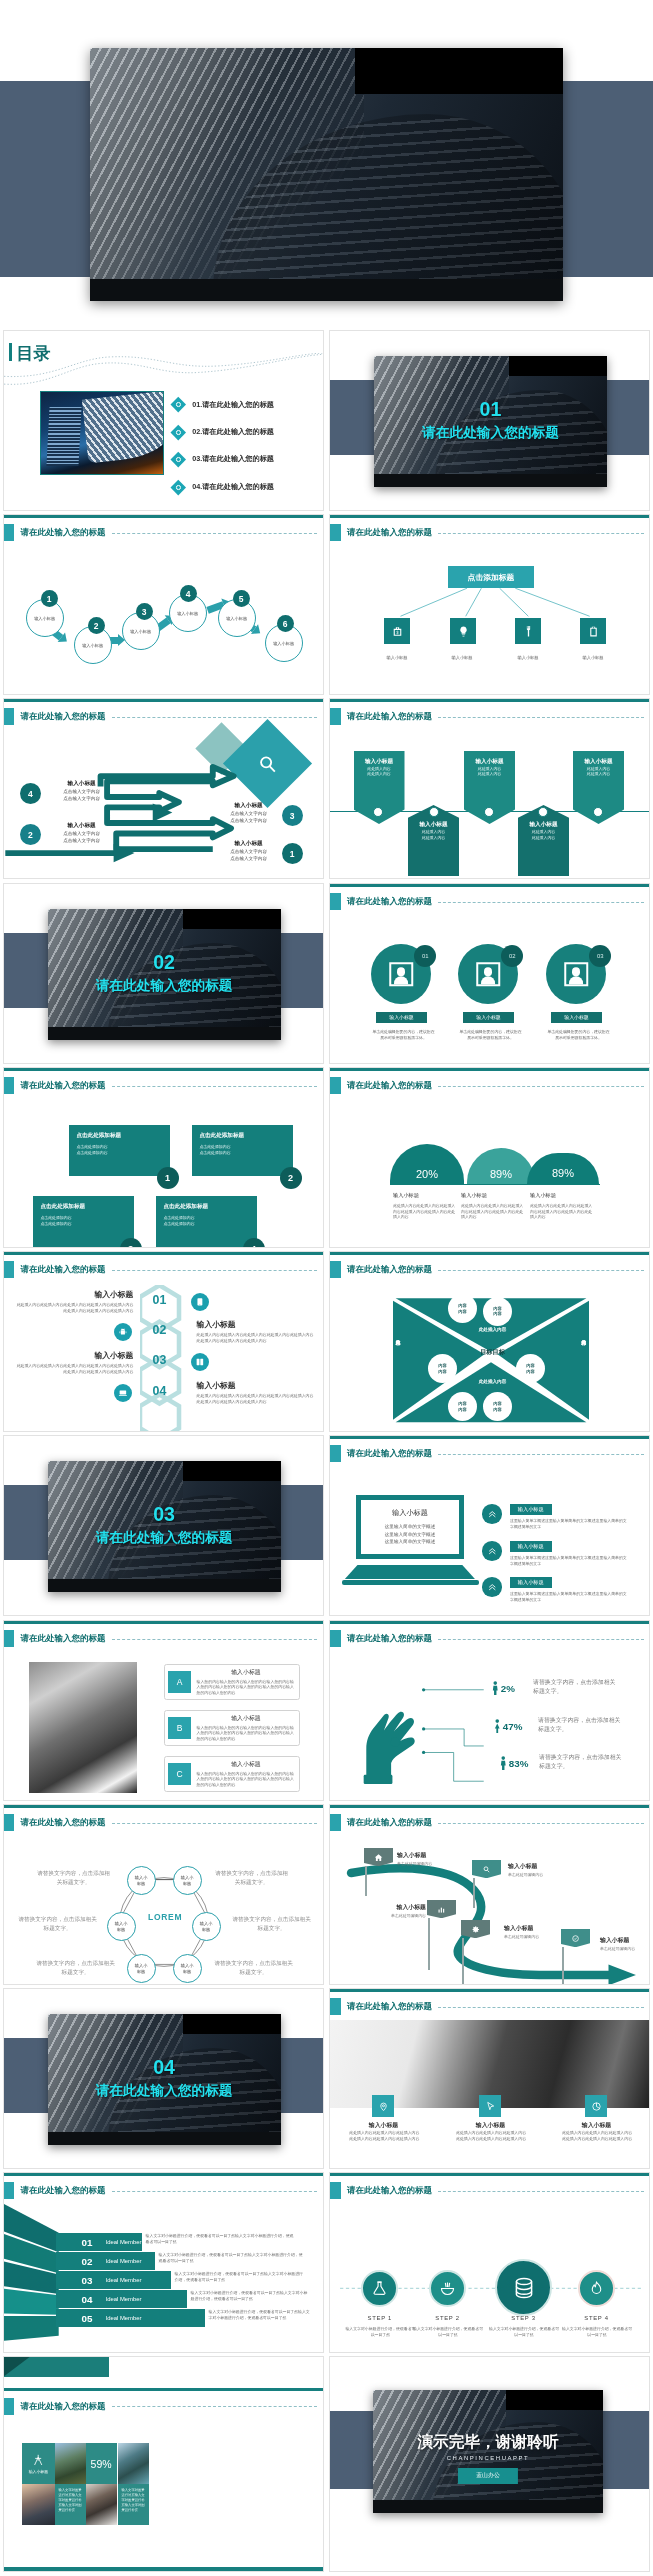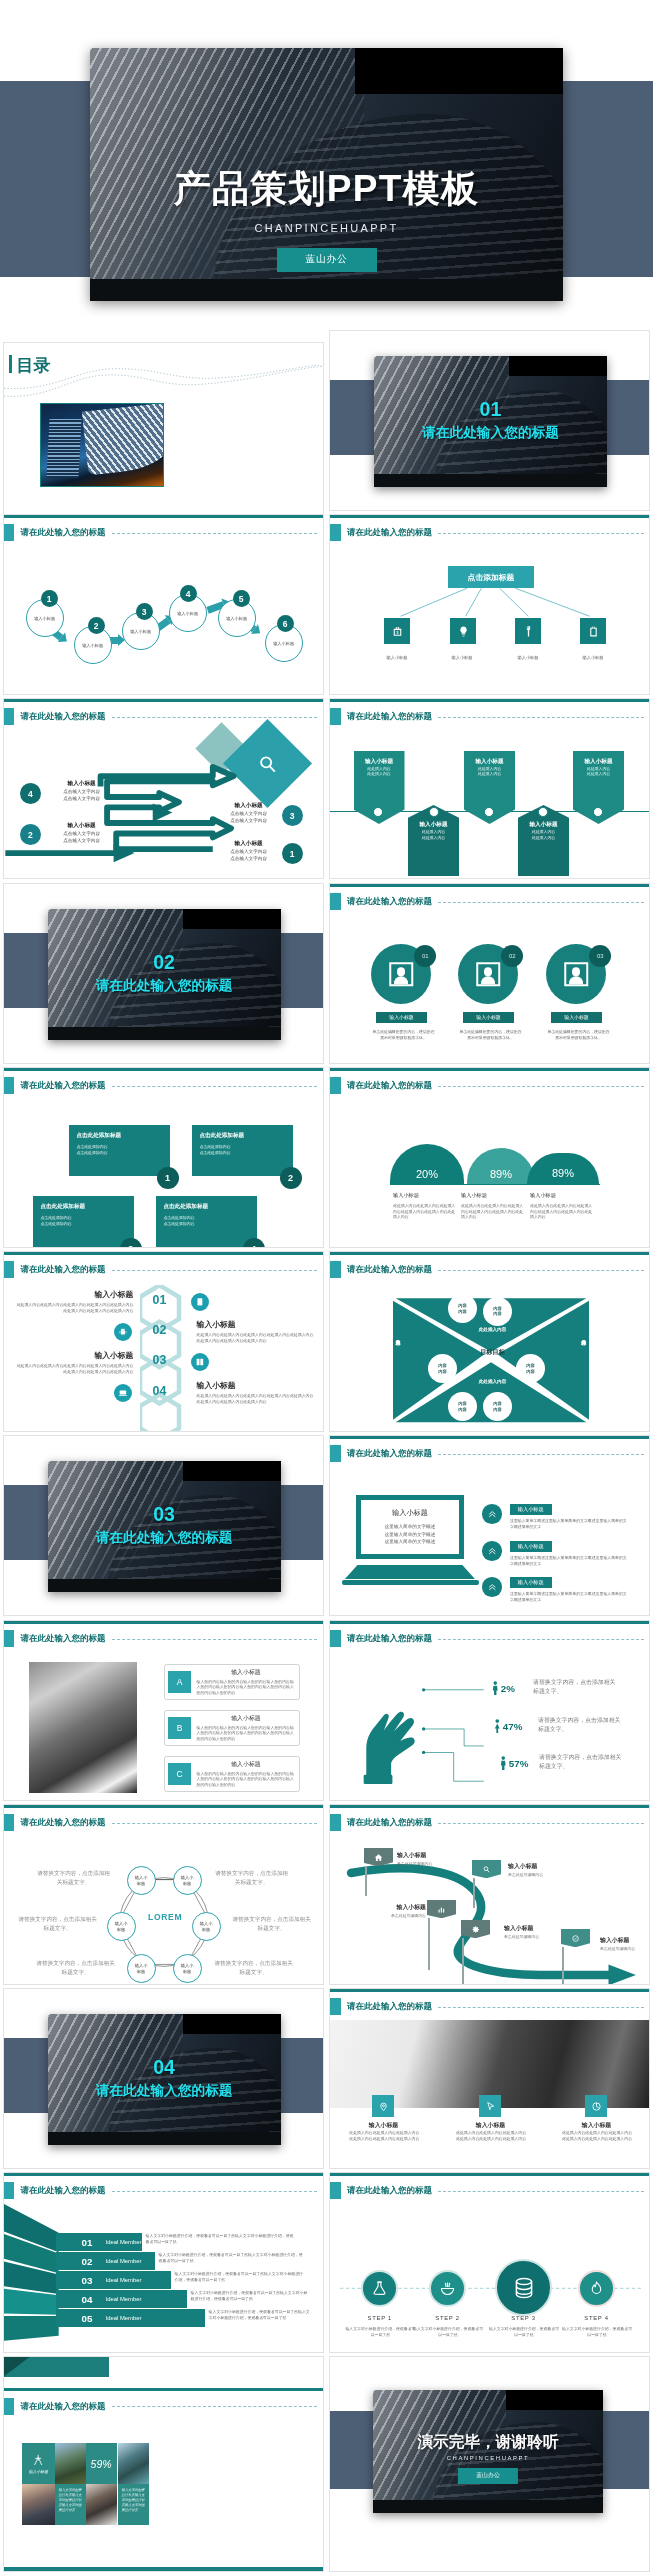--- a/index.html
+++ b/index.html
@@ -185,59 +185,80 @@
   .fn { position:absolute; height:18.3px; background:#147f7c; color:#fff; display:flex; align-items:center; }
   .fn .n { font-size:9.8px; font-weight:bold; margin-left:26px; }
   .fn .t { font-size:5.9px; margin-left:13px; }
 
   
   .stc { position:absolute; border-radius:50%; background:#147f7c; display:flex;
      align-items:center; justify-content:center; color:#fff; }
   .stlbl{ position:absolute; text-align:center; font-size:5.9px; color:#444; letter-spacing:0.7px; }
 
   
-  .mo { position:absolute;font-style:italic; }
+  .mo { position:absolute; }
   
   .cl-band{ position:absolute; left:0; top:54px; width:100%; height:78px; background:#4d5f75; }
   .cl-card{ position:absolute; left:43px; top:33px; width:230px; height:123px; background:#16202b;
      box-shadow:0 2.6px 9.1px rgba(0,0,0,.45); overflow:hidden; }
   .cl-t { position:absolute; left:0; right:0; top:42px; text-align:center; font-size:15.7px;
      font-weight:bold; color:#fff; z-index:3; text-shadow:0.7px 1.3px 2.6px rgba(0,0,0,.6); }
   .cl-s { position:absolute; left:0; right:0; top:65px; text-align:center; font-size:5.9px;
      color:#e5ecf1; letter-spacing:1.6px; z-index:3; }
   .cl-b { position:absolute; left:50%; transform:translateX(-50%); top:78px; background:#178f8f;
      color:#fff; font-size:5.9px; padding:3.3px 18.3px; z-index:3; }
 </style>
 </head>
 <body>
 
 <div class="hero">
   <div class="hero-band"></div>
   <div class="hero-card">
     <div class="bldg"></div>
     <div class="hero-top-black"></div>
     <div class="hero-bot-black"></div>
-    <div class="hero-txt">
-      <div class="hero-title">产品策划PPT模板</div>
-      <div class="hero-sub">CHANPINCEHUAPPT</div>
-      <div class="hero-btn">蓝山办公</div>
-    </div>
   </div>
 </div>
 
 <div class="grid">
 
-<div class="slide col-l" style="top:342px">
+<div class="slide col-l" style="top:330px">
   <div class="toc-bar"></div>
   <div class="toc-h">目录</div>
   <svg class="toc-wave" viewBox="0 0 492 54" preserveAspectRatio="none">
     <path d="M0,48 C70,52 100,20 150,16 C210,11 240,34 300,30 C380,25 440,6 492,2" fill="none" stroke="#88a9b6" stroke-width="1" stroke-dasharray="2,3"></path>
     <path d="M0,36 C80,40 110,8 165,6 C235,3 260,24 330,20 C410,15 450,2 492,0" fill="none" stroke="#88a9b6" stroke-width="1" stroke-dasharray="2,3"></path>
   </svg>
   <div class="toc-img"></div>
+  <div class="toc-items">
+    <div class="toc-row">
+      <div class="toc-dia">
+            <i></i>
+          </div>
+      <div class="toc-lbl">01.请在此处输入您的标题</div>
+    </div>
+    <div class="toc-row">
+      <div class="toc-dia">
+            <i></i>
+          </div>
+      <div class="toc-lbl">02.请在此处输入您的标题</div>
+    </div>
+    <div class="toc-row">
+      <div class="toc-dia">
+            <i></i>
+          </div>
+      <div class="toc-lbl">03.请在此处输入您的标题</div>
+    </div>
+    <div class="toc-row">
+      <div class="toc-dia">
+            <i></i>
+          </div>
+      <div class="toc-lbl">04.请在此处输入您的标题</div>
+    </div>
+  </div>
 </div>
 
 <div class="slide col-r" style="top:330px">
   <div class="sec-band"></div>
   <div class="sec-card">
     <div class="bldg"></div>
     <div class="sec-topblack"></div>
     <div class="sec-botblack"></div>
     <div class="sec-num">01</div>
     <div class="sec-tt">请在此处输入您的标题</div>
@@ -774,21 +795,21 @@
         </svg>
     <div class="pct" style="position:relative;margin-left:1.3px">47%</div>
   </div>
   <div style="position:absolute;left:208px;top:95px;width:85px;font-size:5.9px;color:#7c7c7c;line-height:1.5">请替换文字内容，点击添加相关标题文字。</div>
 
   <div style="position:absolute;left:169px;top:135px;display:flex;align-items:center">
     <svg width="8.5" height="14.4" viewBox="0 0 14 24" fill="#147f7c">
           <circle cx="7" cy="3.5" r="3"></circle>
           <path d="M4 8h6l1 8h-2v8H5v-8H3z"></path>
         </svg>
-    <div class="pct" style="position:relative;margin-left:1.3px">57%</div>
+    <div class="pct" style="position:relative;margin-left:1.3px">83%</div>
   </div>
   <div style="position:absolute;left:209px;top:132px;width:85px;font-size:5.9px;color:#7c7c7c;line-height:1.5">请替换文字内容，点击添加相关标题文字。</div>
 </div>
 
 <div class="slide col-l" style="top:1804px">
   <div class="s-topbar"></div>
   <div class="s-head">
     <div class="s-tab"></div>
     <div class="s-title">请在此处输入您的标题</div>
   </div>

